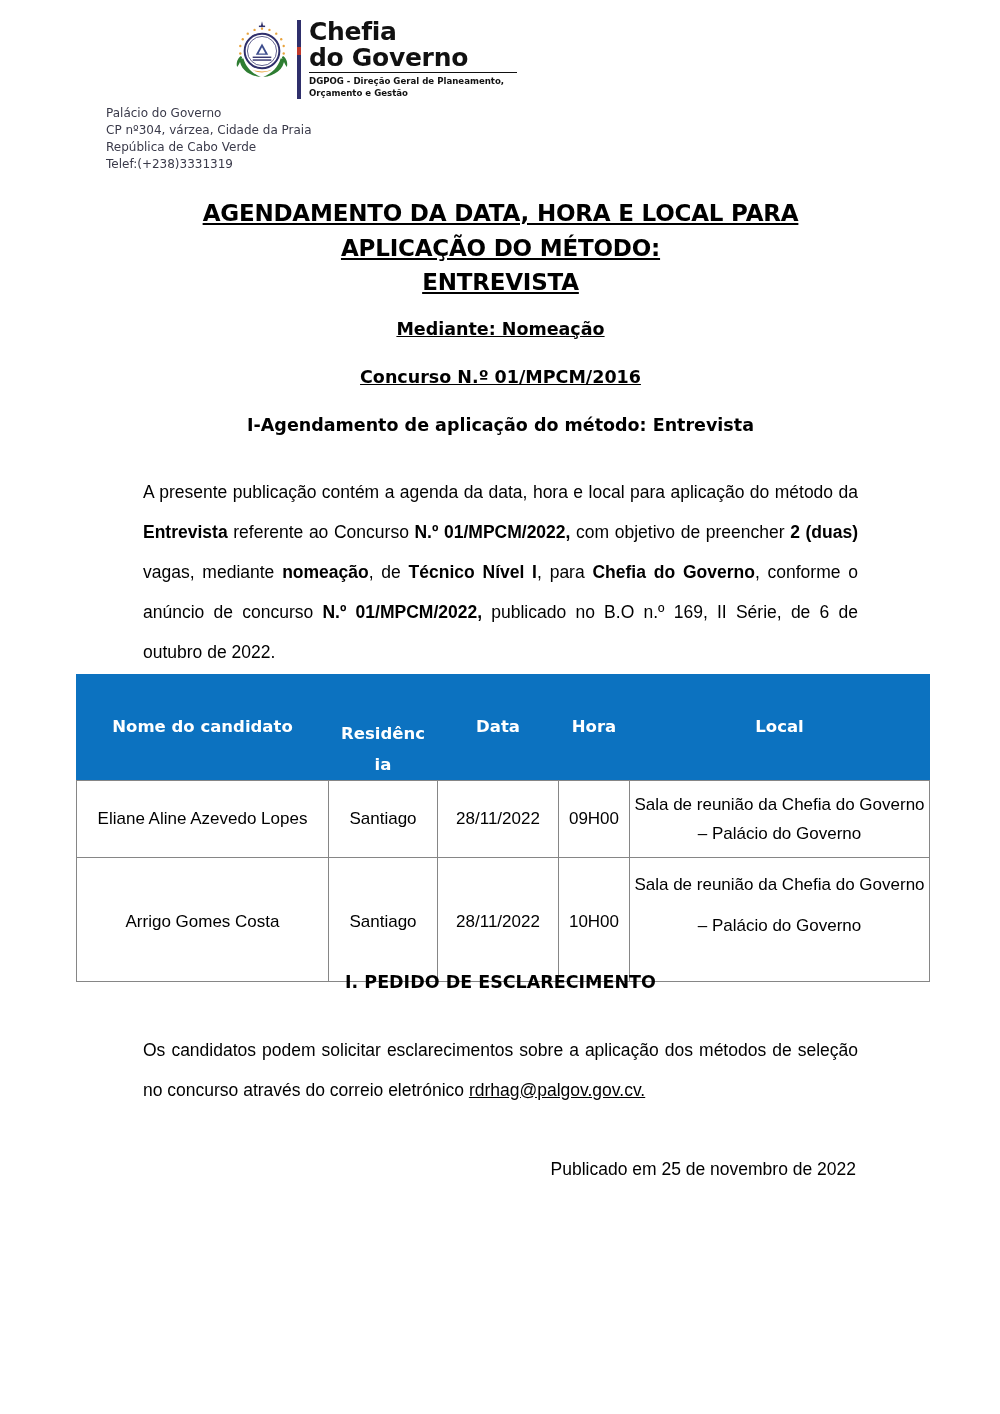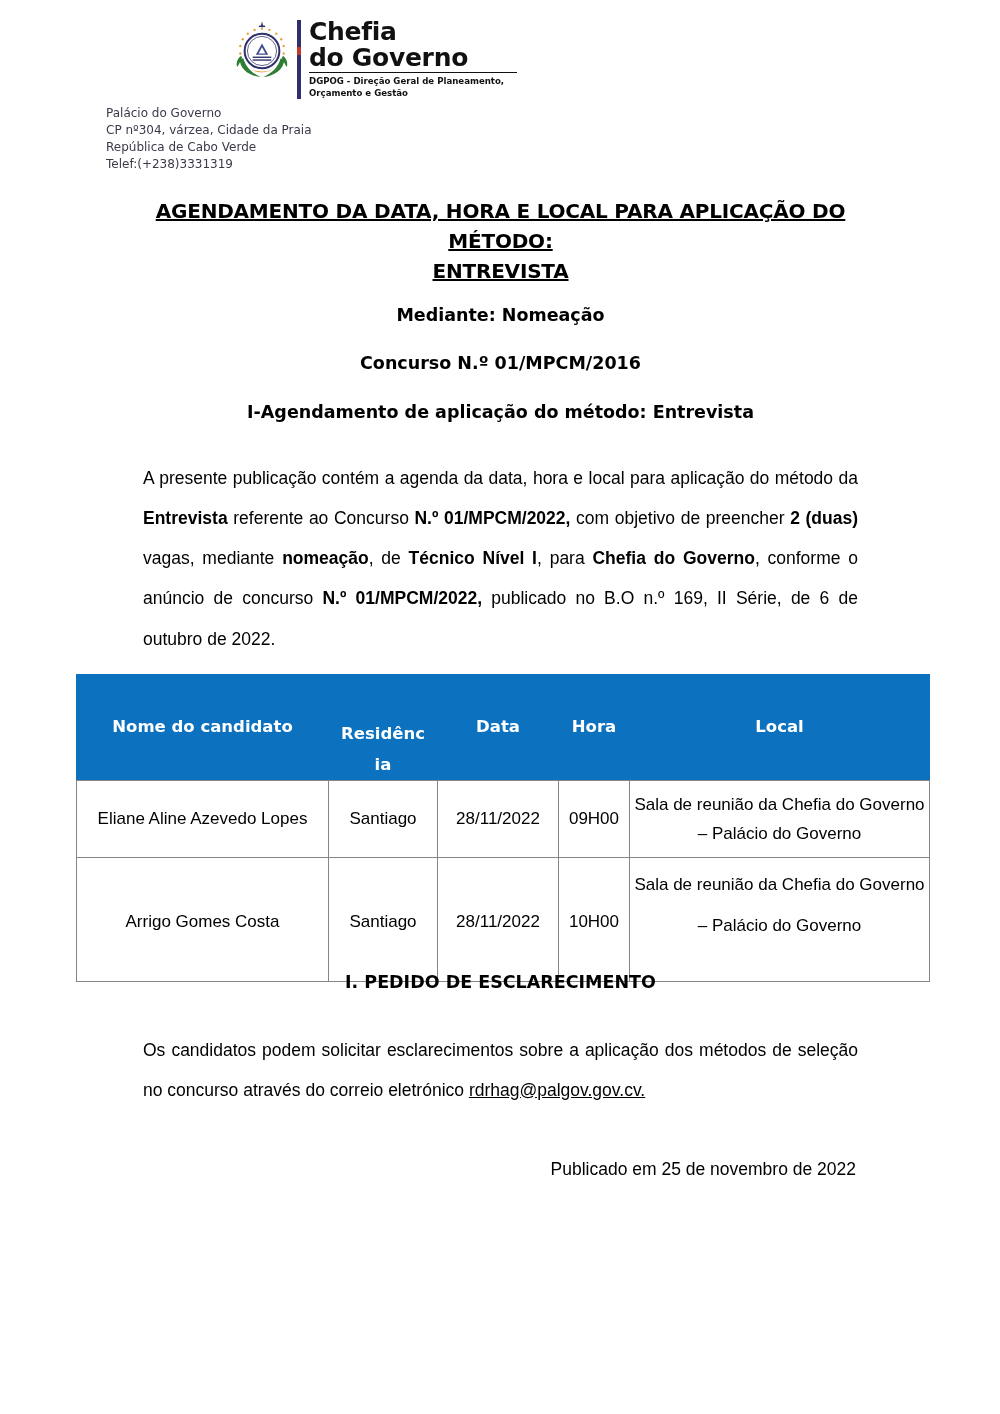--- a/index.html
+++ b/index.html
@@ -80,36 +80,36 @@
 
   
   .doc {
     position: absolute;
     top: 196px;
     left: 143px;
     width: 715px;
   }
   .h-title {
     font-family: "DejaVu Sans", sans-serif;
-    font-size: 20px;
+    font-size: 23px;
     font-weight: bold;
     text-align: center;
     line-height: 1.5;
     letter-spacing: -0.2px;
   }
   .h-title span { text-decoration: underline; }
 
   .h-center {
     font-family: "DejaVu Sans", sans-serif;
     font-size: 17.5px;
     font-weight: bold;
     text-align: center;
     line-height: 1.5;
   }
-  .h-center.und span { }
+  .h-center.und span { text-decoration: underline; }
 
   .spacer-28 { height: 28px; }
   .spacer-22 { height: 22px; }
   .spacer-16 { height: 16px; }
 
   .para {
     font-family: "Liberation Sans", sans-serif;
     font-size: 17.5px;
     line-height: 2.29;
     text-align: justify;

